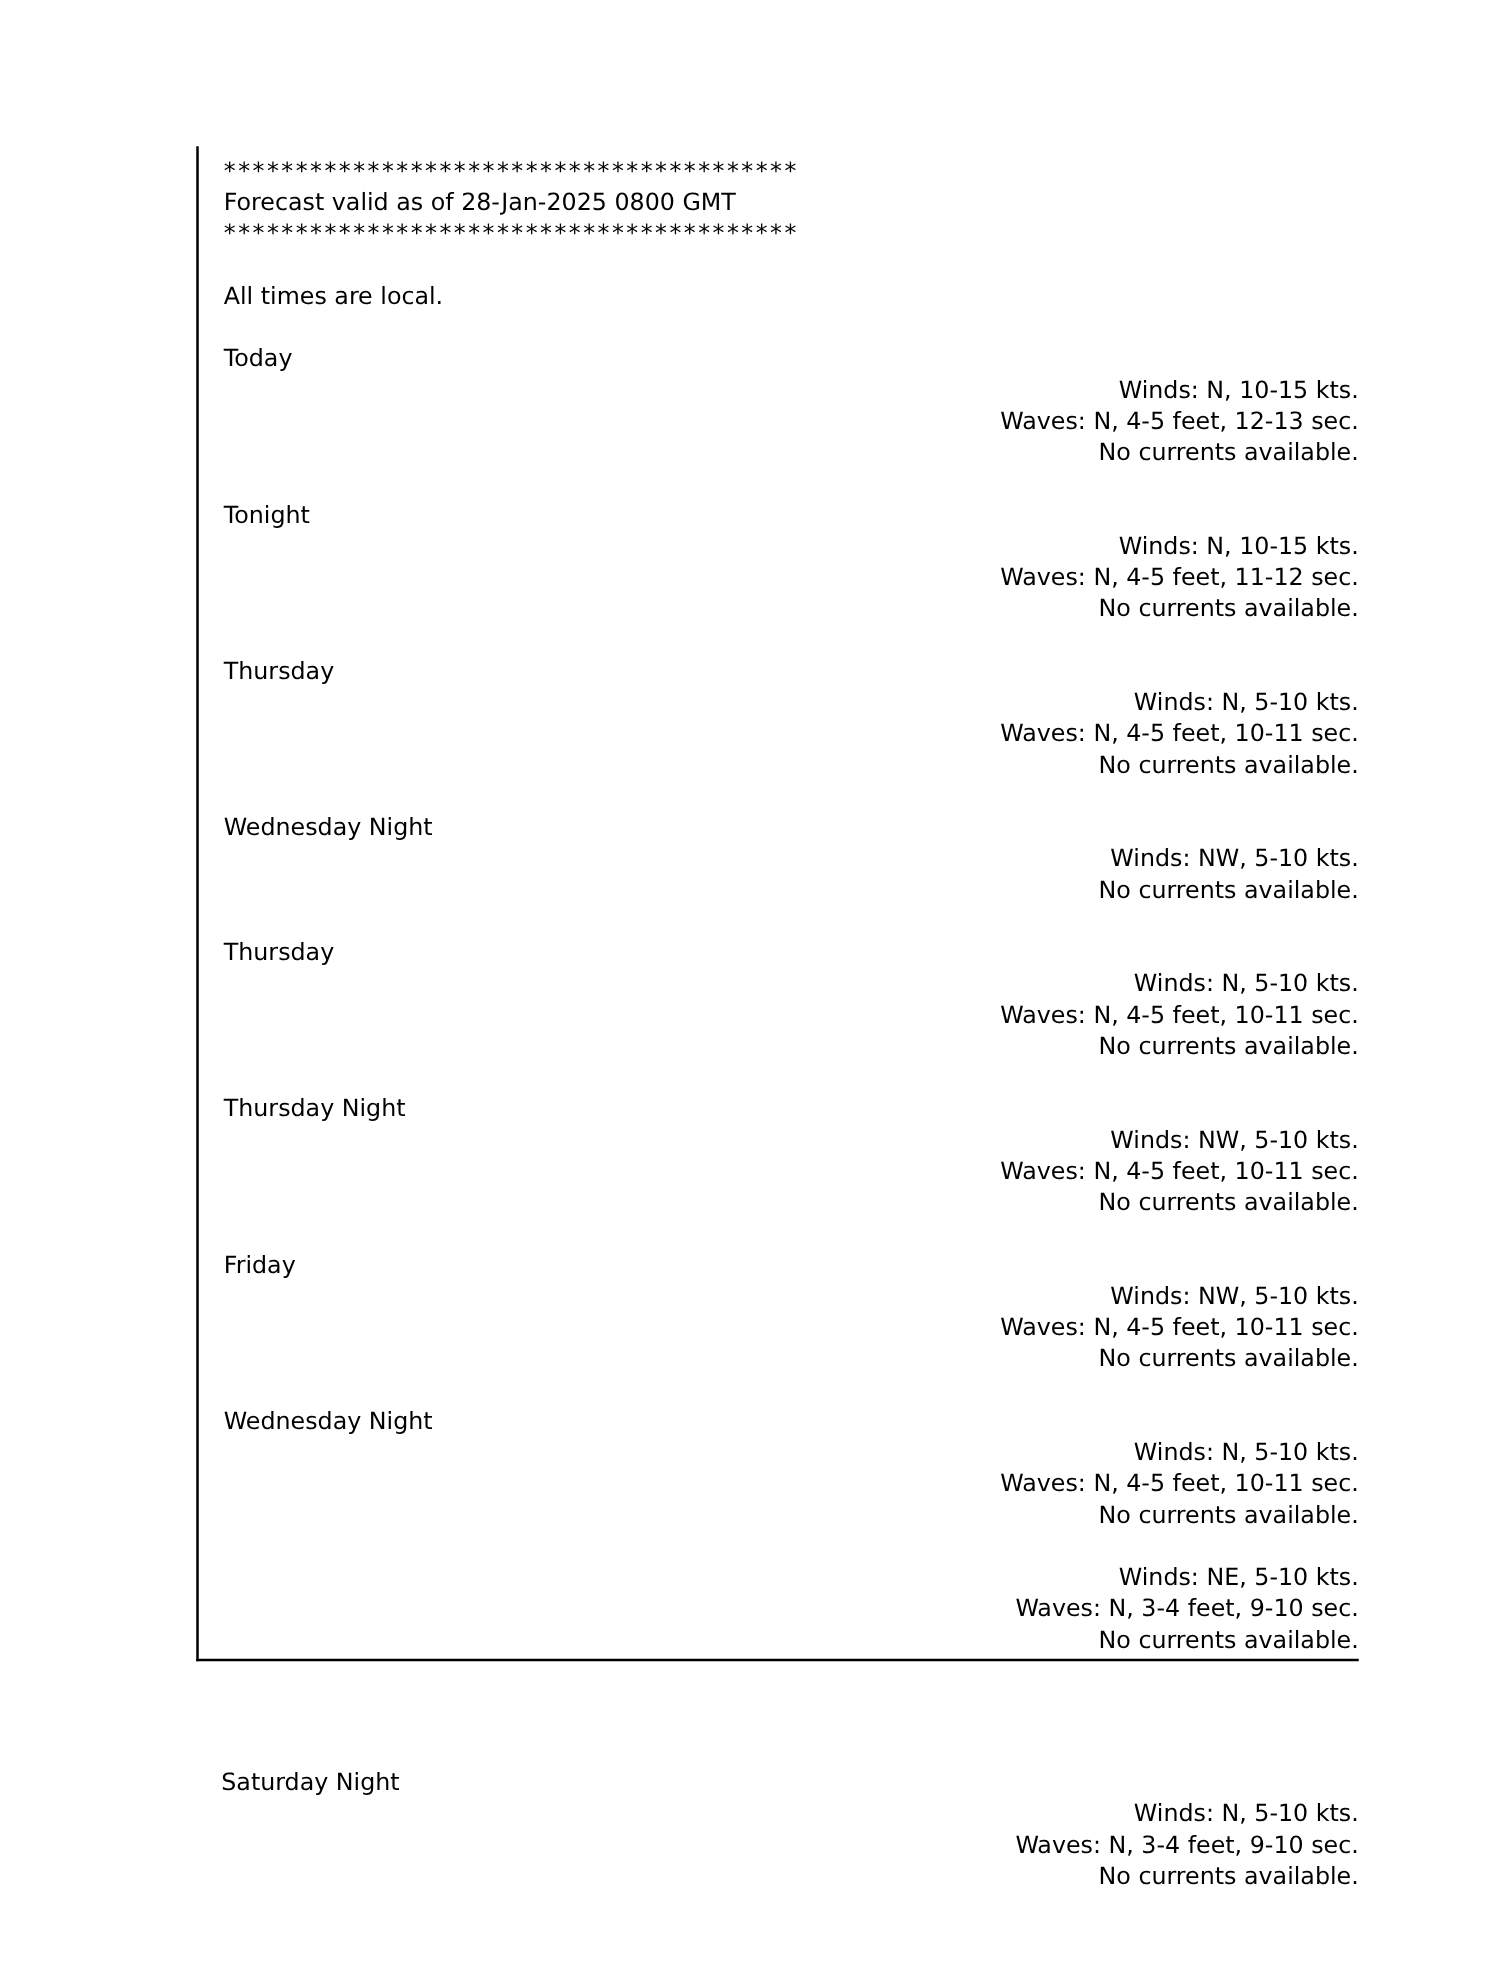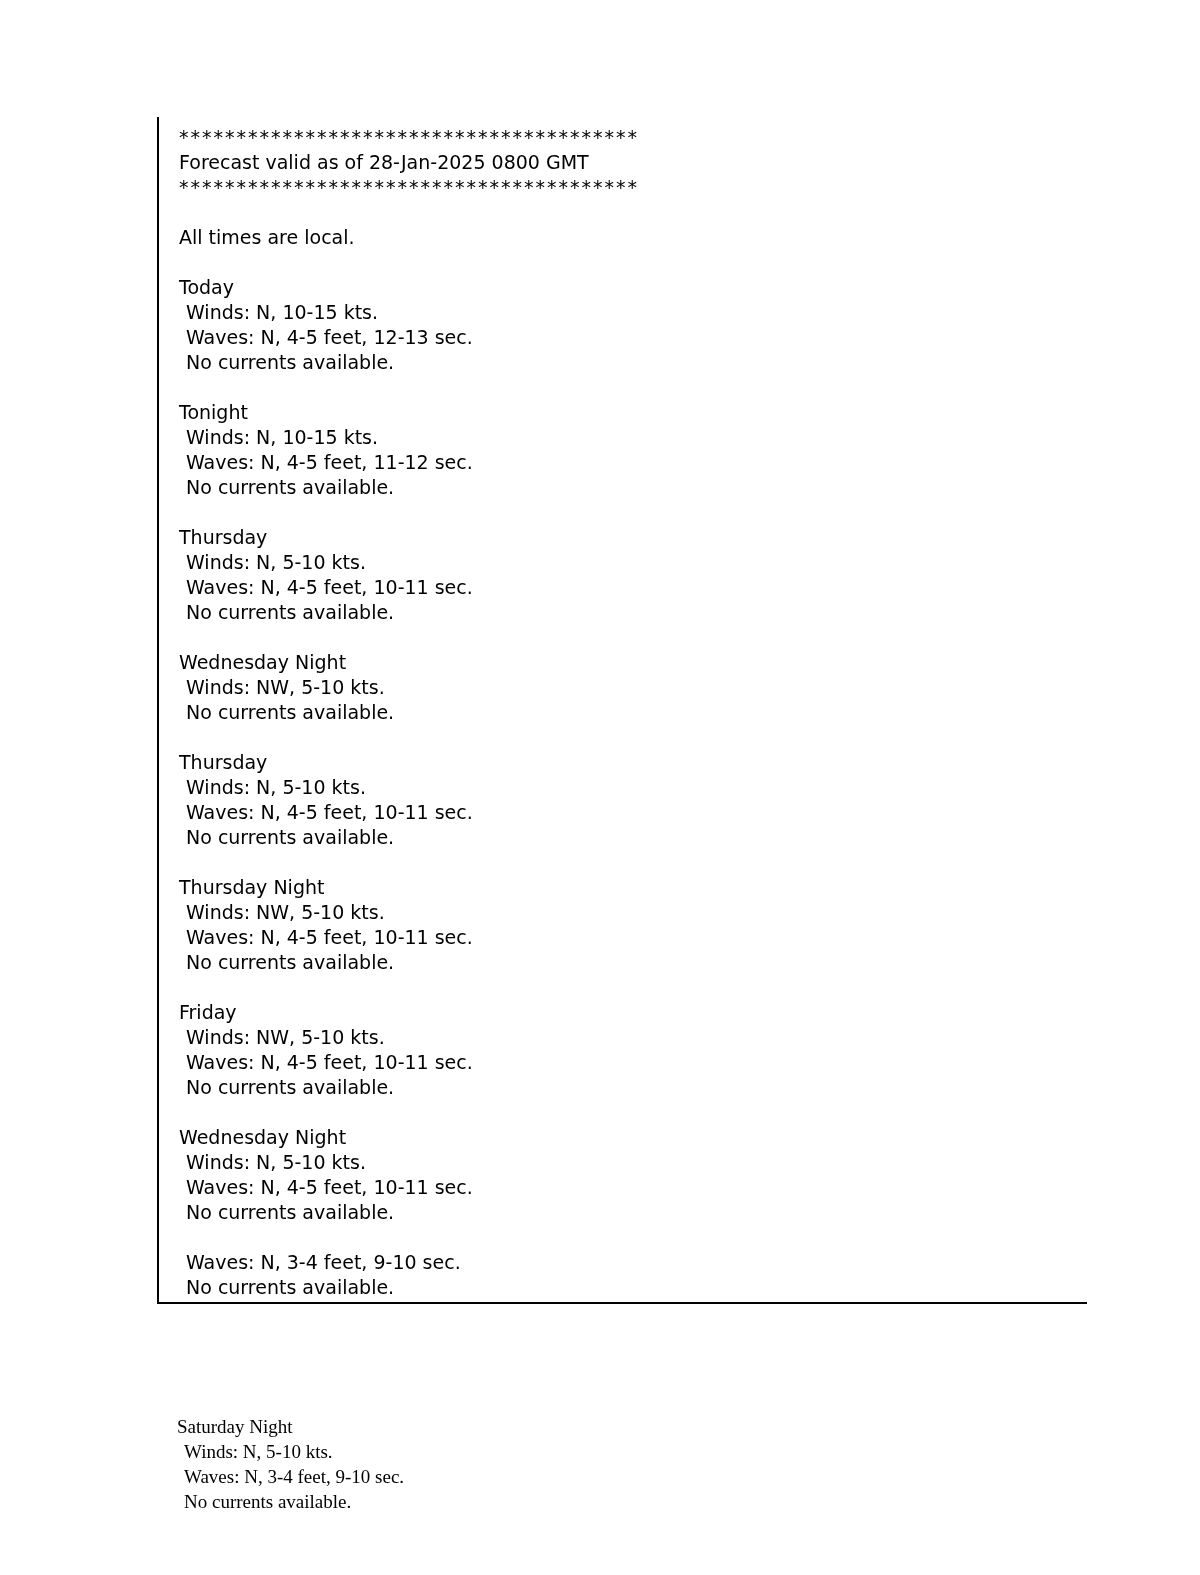--- a/index.html
+++ b/index.html
@@ -27,31 +27,31 @@
     border-bottom: 2px solid #000000;
     padding: 8px 0 2px 20px;
   }
   .after-box {
     position: absolute;
     left: 157px;
     top: 1414px;
     width: 930px;
     box-sizing: border-box;
     padding-left: 20px;
-    font-family: Liberation Serif, serif;
   }
   .line {
     white-space: pre;
     min-height: 25px;
   }
   .divider {
     letter-spacing: 2px;
   }
   .detail {
     padding-left: 7px;
+    text-align: right;
   }
   .gap {
     height: 25px;
   }
 </style>
 </head>
 <body>
 
 <div class="forecast-box">
 
@@ -120,20 +120,21 @@
 
   <div class="section">
     <div class="line">Wednesday Night</div>
     <div class="line detail">Winds: N, 5-10 kts.</div>
     <div class="line detail">Waves: N, 4-5 feet, 10-11 sec.</div>
     <div class="line detail">No currents available.</div>
   </div>
   <div class="gap"></div>
 
   <div class="section">
+    <div class="line detail">Winds: NE, 5-10 kts.</div>
     <div class="line detail">Waves: N, 3-4 feet, 9-10 sec.</div>
     <div class="line detail">No currents available.</div>
   </div>
 
 </div>
 
 <div class="after-box">
   <div class="section">
     <div class="line">Saturday Night</div>
     <div class="line detail">Winds: N, 5-10 kts.</div>

